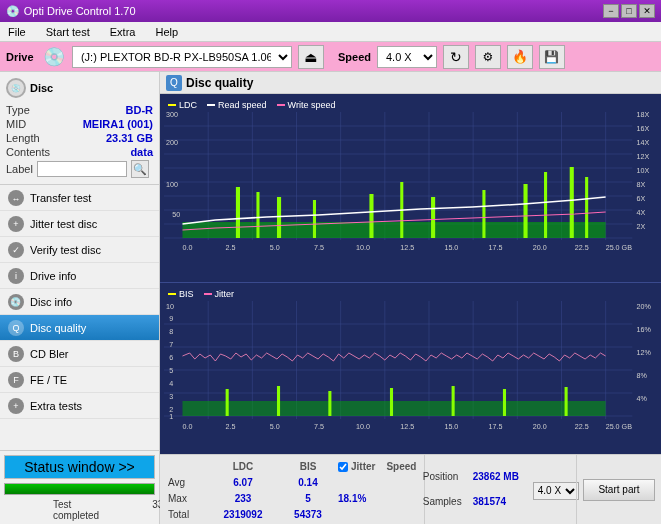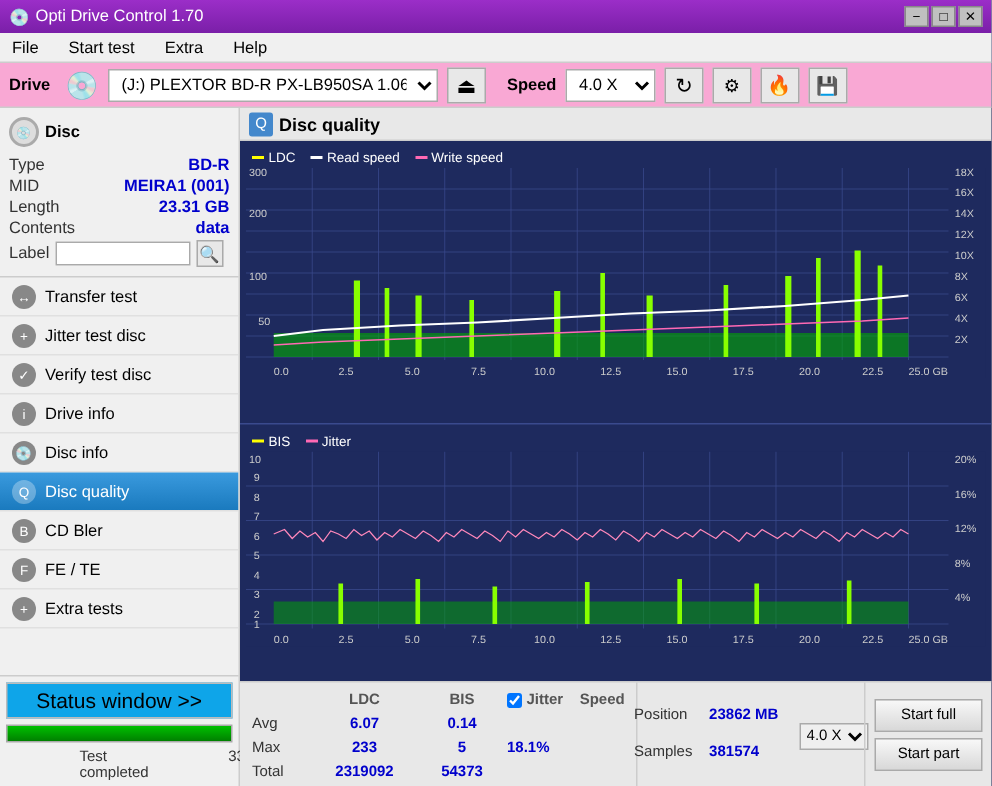--- a/index.html
+++ b/index.html
@@ -648,19 +648,18 @@
           <span style="color:#0000cc; font-weight:bold;">381574</span>
         </div>
         <div style="display:flex; align-items:center; gap:4px; margin-top:2px;">
           <select style="font-size:10px; height:18px; border:1px solid #aaa;">
             <option>4.0 X</option>
           </select>
         </div>
       </div>
 
       <div class="btn-area">
-        <button class="action-btn">Start full</button>
         <button class="action-btn">Start part</button>
       </div>
     </div>
 
   </div>
 </div>
 
 </body></html>

